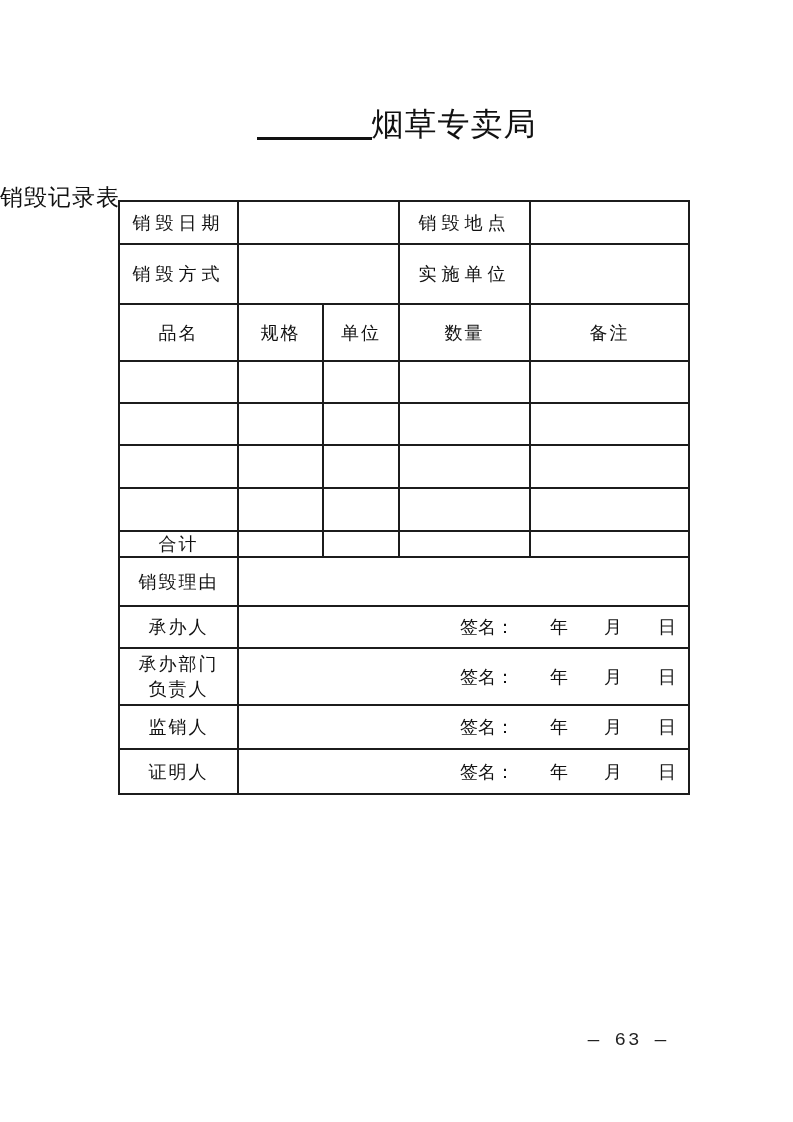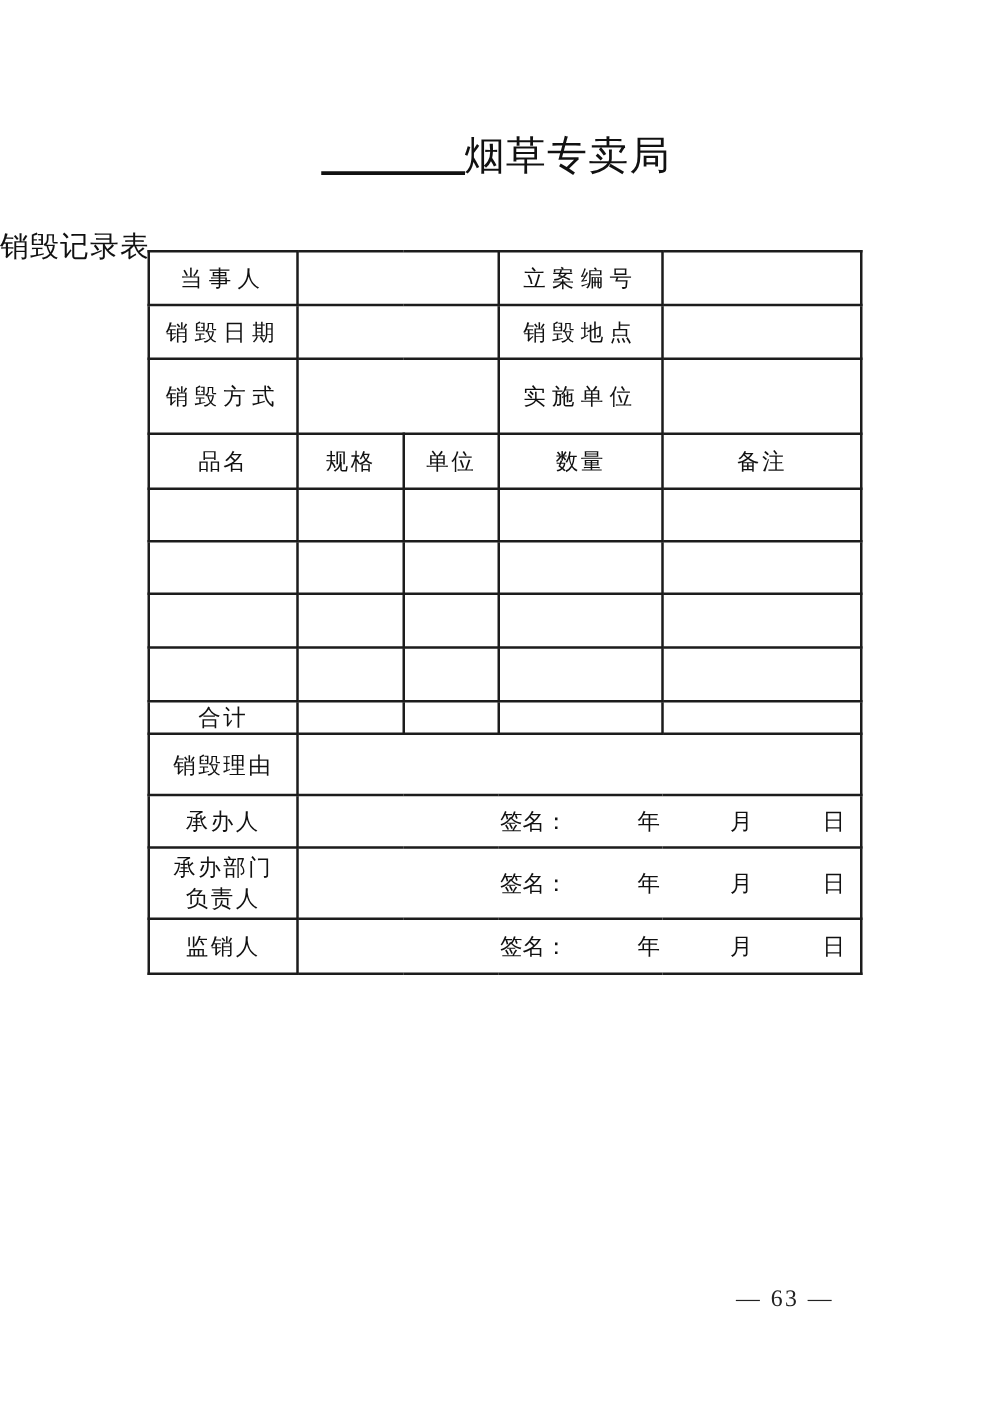--- a/index.html
+++ b/index.html
@@ -53,34 +53,35 @@
     overflow: hidden;
   }
   td.lbl { letter-spacing: 2px; padding-left: 2px; }
   td.lbl-spread { letter-spacing: 5px; padding-left: 5px; }
   .two-line div { line-height: 1.35; letter-spacing: 2px; }
 
   .sign-row {
     display: flex;
     justify-content: flex-end;
     align-items: center;
-    gap: 56px;
+    gap: 36px;
     padding-right: 12px;
     width: 100%;
   }
   .sign-row span { white-space: nowrap; }
 
   
   .page-number {
     position: absolute;
     left: 566px; top: 1029px; width: 124px;
     text-align: center;
     font-size: 19px;
     letter-spacing: 2px;
     color: #222222;
+    font-family: Liberation Mono, monospace;
   }
 </style>
 </head>
 <body>
 
 <div class="page">
 
   <div class="page-title"><span class="blank-line"></span><span>烟草专卖局</span></div>
 
   <div class="page-subtitle">销毁记录表</div>
@@ -88,40 +89,34 @@
   <table class="form-table">
     <colgroup>
       <col style="width:119px">
         <col style="width:85px">
         <col style="width:76px">
         <col style="width:131px">
         <col style="width:159px">
     </colgroup>
 
     <tbody>
-        <tr style="height:43px">
-      <td class="lbl-spread">当事人</td>
-      <td colspan="2"></td>
-      <td class="lbl-spread">立案编号</td>
-      <td></td>
-    </tr>
     <tr style="height:43px">
       <td class="lbl-spread">销毁日期</td>
       <td colspan="2"></td>
       <td class="lbl-spread">销毁地点</td>
       <td></td>
     </tr>
     <tr style="height:60px">
       <td class="lbl-spread">销毁方式</td>
       <td colspan="2"></td>
       <td class="lbl-spread">实施单位</td>
       <td></td>
     </tr>
 
-    <tr style="height:44px">
+    <tr style="height:57px">
       <td class="lbl">品名</td>
       <td class="lbl">规格</td>
       <td class="lbl">单位</td>
       <td class="lbl">数量</td>
       <td class="lbl">备注</td>
     </tr>
 
     <tr style="height:42px">
       <td></td>
           <td></td>
@@ -193,18 +188,29 @@
       <td class="lbl">监销人</td>
       <td colspan="4">
         <div class="sign-row">
           <span>签名：</span>
           <span>年</span>
           <span>月</span>
           <span>日</span>
         </div>
       </td>
     </tr>
+    <tr style="height:45px">
+      <td class="lbl">证明人</td>
+      <td colspan="4">
+        <div class="sign-row">
+          <span>签名：</span>
+          <span>年</span>
+          <span>月</span>
+          <span>日</span>
+        </div>
+      </td>
+    </tr>
   </tbody>
     </table>
 
   <div class="page-number">— 63 —</div>
 
 </div>
 
 </body></html>

